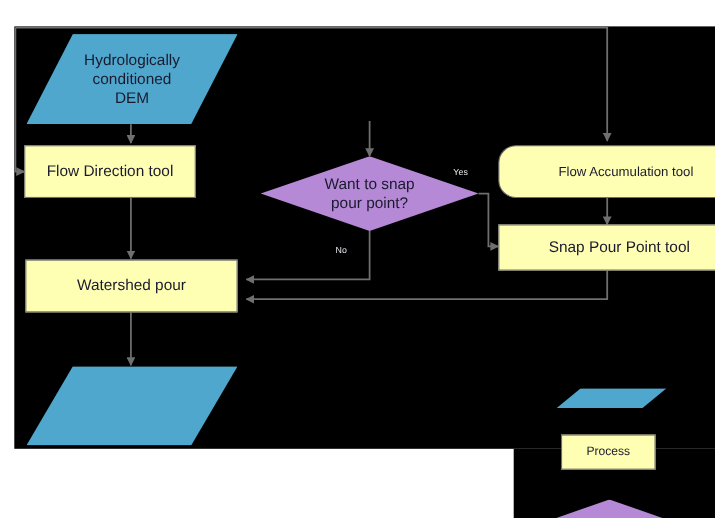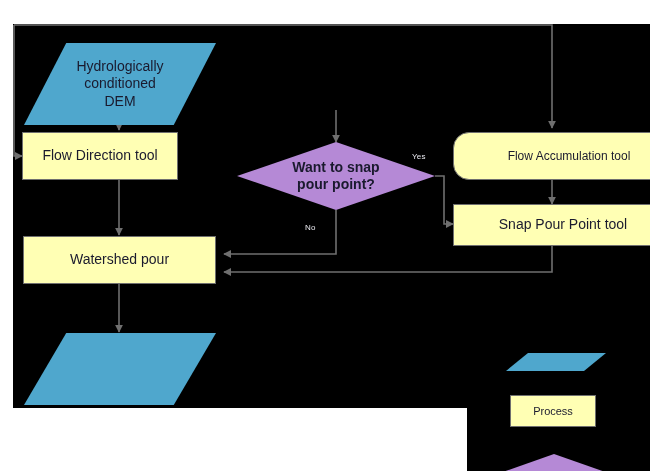--- a/index.html
+++ b/index.html
@@ -123,37 +123,37 @@
       <path d="M 552 180 L 552 204" marker-end="url(#arrow)"></path>
 
       <path d="M 336 210 L 336 254 L 224 254" marker-end="url(#arrow)"></path>
 
       <path d="M 552 246 L 552 272 L 224 272" marker-end="url(#arrow)"></path>
 
       <path d="M 119 284 L 119 332" marker-end="url(#arrow)"></path>
     </g>
   </svg>
 
-  <div class="node data-shape" style="left:24px; top:43px; width:192px; height:82px; font-size:14px;">
+  <div class="node data-shape" style="left:24px; top:31px; width:192px; height:82px; font-size:14px;">
     <span class="fill"></span>
     <span class="label">Hydrologically
 conditioned
 DEM</span>
   </div>
 
 
   <div class="node process" style="left:22px; top:132px; width:156px; height:48px; font-size:14px;">
     <span class="label">Flow Direction tool</span>
   </div>
 
   <div class="node process" style="left:453px; top:132px; width:232px; height:48px; font-size:12px;border-radius:16px;">
     <span class="label">Flow Accumulation tool</span>
   </div>
 
-  <div class="node decision" style="left:237px; top:142px; width:198px; height:68px; font-size:14px;font-weight:bold;">
+  <div class="node decision" style="left:237px; top:142px; width:198px; height:68px; font-size:14px;">
     <span class="fill"></span>
     <span class="label">Want to snap
 pour point?</span>
   </div>
 
   <div class="node process" style="left:453px; top:204px; width:220px; height:42px; font-size:14px;">
     <span class="label">Snap Pour Point tool</span>
   </div>
 
   <div class="node process" style="left:23px; top:236px; width:193px; height:48px; font-size:14px;">

